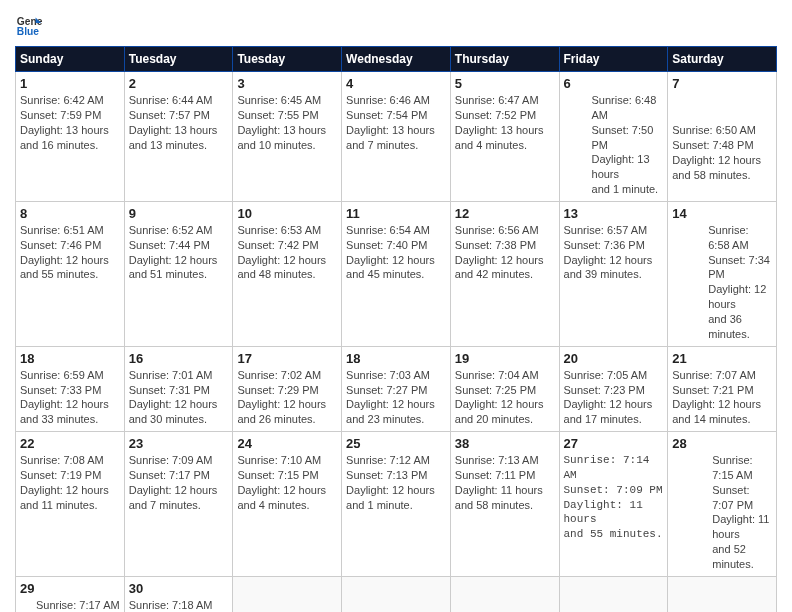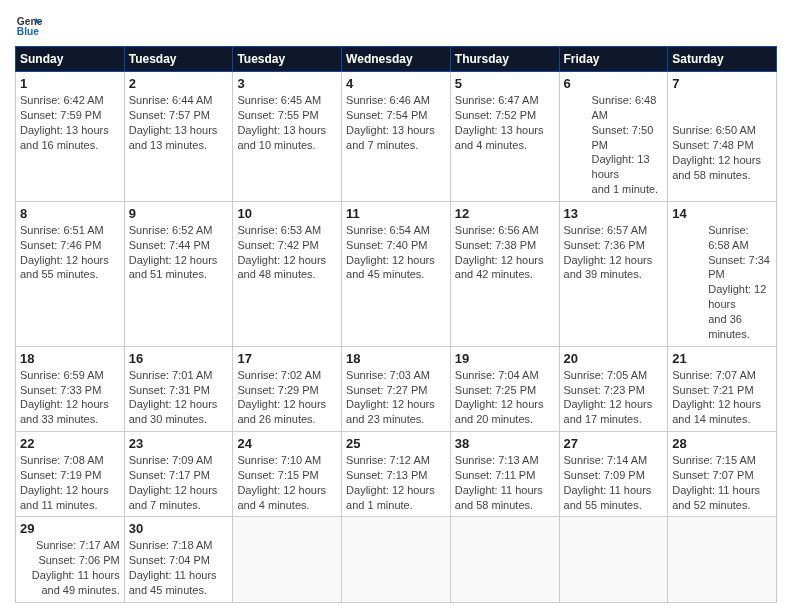--- a/index.html
+++ b/index.html
@@ -296,28 +296,28 @@
           </td>
           <td>
             <div class="day-number">38</div>
             <div class="day-info" style="white-space: pre-line;">Sunrise: 7:13 AM
 Sunset: 7:11 PM
 Daylight: 11 hours
 and 58 minutes.</div>
           </td>
           <td>
             <div class="day-number">27</div>
-            <div class="day-info" style="white-space: pre-line;">Sunrise: 7:14 AM
+            <div class="day-info" style="white-space: pre-line; font-family: Liberation Mono, monospace;">Sunrise: 7:14 AM
 Sunset: 7:09 PM
 Daylight: 11 hours
 and 55 minutes.</div>
           </td>
           <td>
             <div class="day-number">28</div>
-            <div class="day-info" style="white-space: pre-line;">Sunrise: 7:15 AM
+            <div class="day-info" style="white-space: pre-line; margin-left: 40px;">Sunrise: 7:15 AM
 Sunset: 7:07 PM
 Daylight: 11 hours
 and 52 minutes.</div>
           </td>
         </tr>
         <tr>
           <td>
             <div class="day-number">29</div>
             <div class="day-info" style="white-space: pre-line; text-align: right;">Sunrise: 7:17 AM
 Sunset: 7:06 PM

